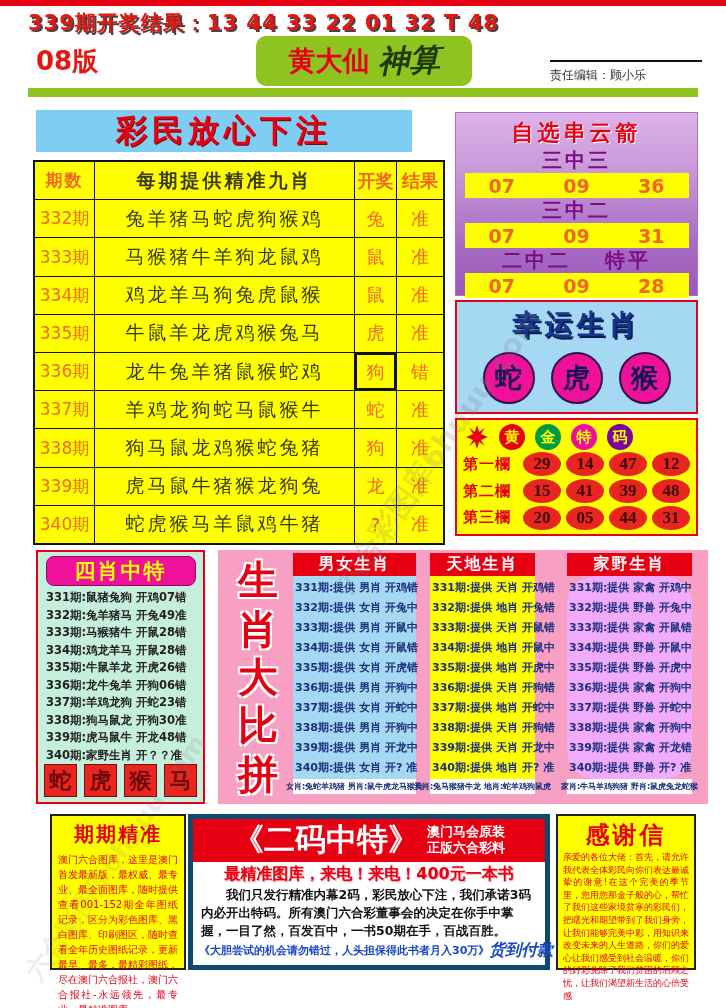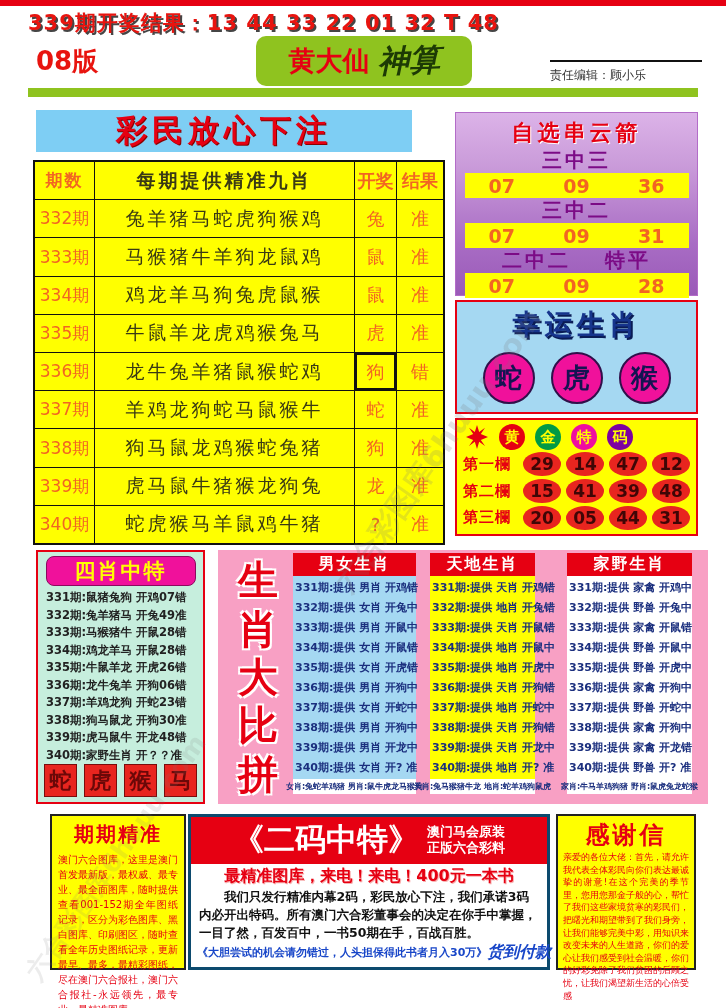--- a/index.html
+++ b/index.html
@@ -78,21 +78,21 @@
   .sun { width:24px; height:24px; margin-left:2px; }
   .gchar { width:26px; height:26px; border-radius:50%; display:flex; align-items:center;
     justify-content:center; color:#ffff00; font-size:15px; font-weight:bold; }
   .g1 { background:#e60012; } .g2 { background:#009a44; }
   .g3 { background:#ef0da0; } .g4 { background:#7d00a0; }
   .grow { flex:1; display:flex; align-items:center; gap:5px; }
   .glabel { color:#e60012; font-size:15px; font-weight:bold; width:58px;
     letter-spacing:1px; white-space:nowrap; }
   .goval { width:40px; height:24px; border-radius:50%; background:#e8251f;
     display:flex; align-items:center; justify-content:center; color:#3f0606;
-    font-size:17px; font-weight:bold; }
+    font-size:17px; font-weight:bold;font-family:Liberation Serif, serif; }
 
   
   .four { left:36px; top:550px; width:169px; height:254px; background:#c6eedd;
     border:2px solid #e60012; display:flex; flex-direction:column; align-items:center; }
   .four-title { margin-top:4px; width:150px; height:30px; background:#f0119b;
     border-radius:8px; border:1px solid #8a0b5e; display:flex; align-items:center;
     justify-content:center; color:#ffff00; font-size:21px; font-weight:bold;
     letter-spacing:2px; }
   .four-rows { flex:1; width:100%; padding:3px 4px 0 8px; display:flex;
     flex-direction:column; justify-content:space-around; }
@@ -104,41 +104,41 @@
 
   
   .pinkbox { left:218px; top:550px; width:490px; height:254px; background:#f8a0c4; }
   .vtitle { position:absolute; left:6px; top:6px; width:68px; height:242px;
     display:flex; flex-direction:column; align-items:center; justify-content:space-around; }
   .vtitle span { color:#e60012; font-size:40px; font-weight:bold; line-height:1;
     text-shadow:-2px -2px 0 #fff,2px -2px 0 #fff,-2px 2px 0 #fff,2px 2px 0 #fff; }
   .ccol { position:absolute; top:3px; height:241px; display:flex; flex-direction:column; }
   .ccol0 { left:75px; width:123px; } .ccol0 .ccol-body { background:#a5d8f2; }
   .ccol1 { left:212px; width:105px; } .ccol1 .ccol-body { background:#ffff00; }
-  .ccol2 { left:349px; width:125px; } .ccol2 .ccol-body { background:#ffffff; }
+  .ccol2 { left:349px; width:125px; } .ccol2 .ccol-body { background:#f0abfc;border-radius:28px; }
   .ccol-head { height:23px; background:#e60012; color:#fff; font-size:16px;
     font-weight:bold; letter-spacing:2px; display:flex; align-items:center;
     justify-content:center; }
   .ccol-body { flex:1; display:flex; flex-direction:column; justify-content:space-around;
     padding:1px 2px; }
   .ccol-row { color:#1b2f7e; font-size:11px; font-weight:bold; white-space:nowrap; }
   .ccol-foot { height:15px; background:#fff; color:#1b2f7e; font-size:8px;
     font-weight:bold; display:flex; align-items:center; justify-content:center;
     white-space:nowrap; }
 
   
   .precise { left:50px; top:814px; width:136px; height:156px; background:#ffff00;
     border:2px solid #222; padding:5px 6px; }
   .precise-title { text-align:center; color:#e60012; font-size:20px; font-weight:bold;
     letter-spacing:2px; }
   .precise-body { margin-top:4px; color:#e60012; font-size:10px; line-height:1.5;
     text-align:justify; }
 
   .twocode { left:188px; top:814px; width:362px; height:156px; background:#fff;
-    border:3px solid #0c4a6e; display:flex; flex-direction:column; }
+    border:5px solid #0c4a6e; display:flex; flex-direction:column; }
   .tc-banner { height:48px; background:#e60012; display:flex; align-items:center;
     justify-content:center; gap:8px; }
   .tc-title { color:#fff; font-size:31px; font-weight:bold; white-space:nowrap; }
   .tc-sub { display:flex; flex-direction:column; color:#fff; font-size:13px;
     font-weight:bold; line-height:1.25; }
   .tc-redline { margin-top:2px; text-align:center; color:#e60012; font-size:16px;
     font-weight:bold; text-shadow:1px 1px 0 #f8b0b0; white-space:nowrap; }
   .tc-body { padding:1px 8px 0 8px; color:#111; font-size:12.5px; font-weight:bold;
     line-height:1.45; text-indent:2em; }
   .tc-bottom { margin-top:auto; padding:0 6px 4px 6px; display:flex;

